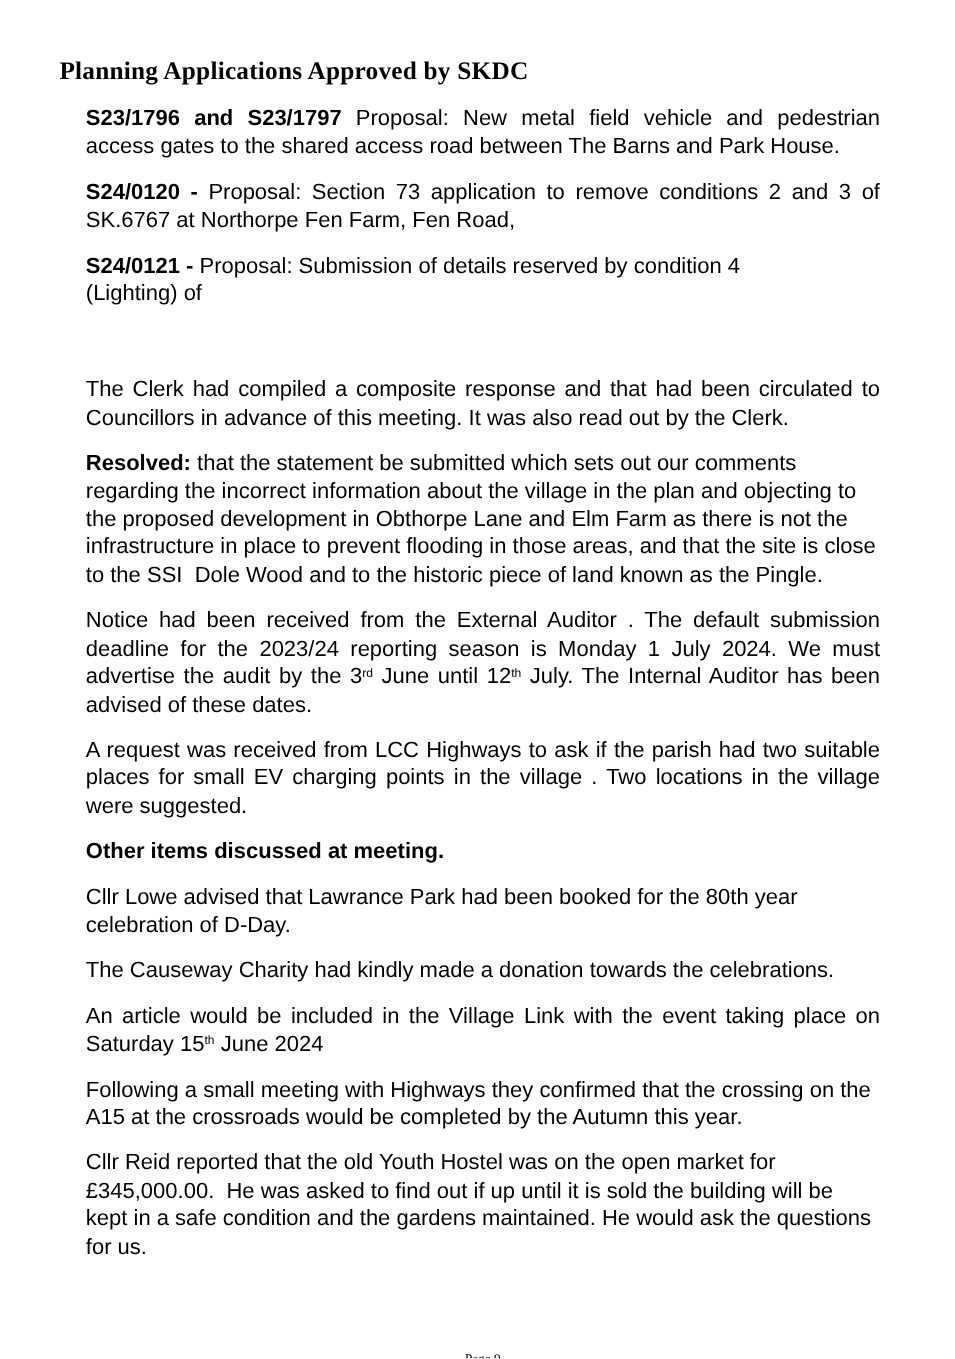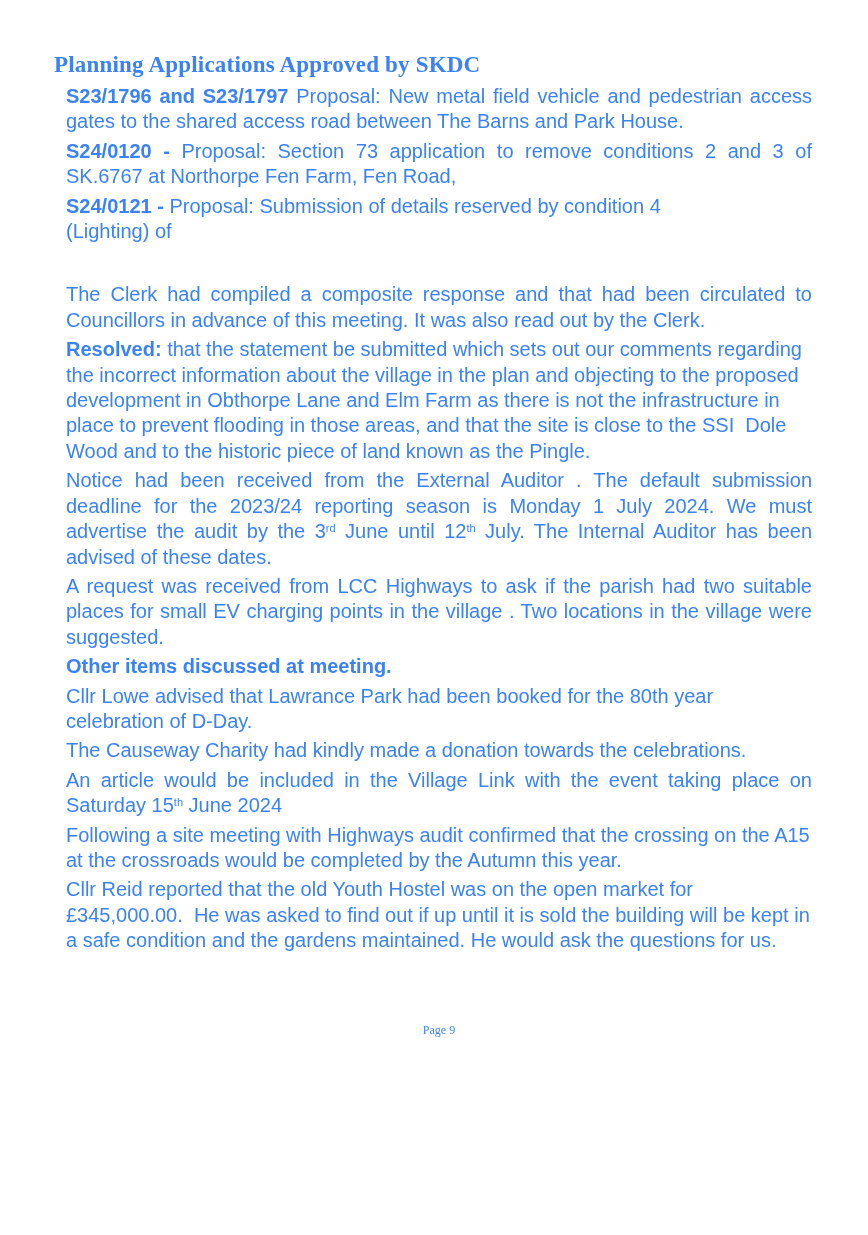--- a/index.html
+++ b/index.html
@@ -6,37 +6,37 @@
     margin: 0;
     padding: 0;
     background: #ffffff;
   }
   .page {
     position: relative;
     box-sizing: border-box;
     width: 868px;
     height: 1235px;
     background: #ffffff;
-    color: #3b82f6;
+    color: #000000;
     font-family: "Liberation Sans", sans-serif;
     font-size: 20px;
     line-height: 25.4px;
     padding: 50px 52px 0 62px;
     overflow: hidden;
   }
   .doc-title {
     font-family: "Liberation Serif", serif;
     font-weight: bold;
     font-size: 23px;
     line-height: 30px;
     margin: 0 0 0 -8px;
     letter-spacing: 0.2px;
   }
   p.para {
-    margin: 4px;
+    margin: 16px;
   }
   p.justify {
     text-align: justify;
   }
   p.heading {
     font-weight: bold;
   }
   .spacer {
     height: 30px;
   }
@@ -65,20 +65,20 @@
       <p class="para"><b>S24/0121 - </b><span>Proposal: Submission of details reserved by condition 4</span><br><span>(Lighting) of</span></p>
       <div class="spacer"></div>
       <p class="para justify"><span>The Clerk had compiled a composite response and that had been circulated to Councillors in advance of this meeting. It was also read out by the Clerk.</span></p>
       <p class="para"><b>Resolved: </b><span>that the statement be submitted which sets out our comments regarding the incorrect information about the village in the plan and objecting to the proposed development in Obthorpe Lane and Elm Farm as there is not the infrastructure in place to prevent flooding in those areas, and that the site is close to the SSI&nbsp; Dole Wood and to the historic piece of land known as the Pingle.</span></p>
       <p class="para justify"><span>Notice had been received from the External Auditor . The default submission deadline for the 2023/24 reporting season is Monday 1 July 2024. We must advertise the audit by the 3</span><sup>rd</sup><span> June until 12</span><sup>th</sup><span> July. The Internal Auditor has been advised of these dates.</span></p>
       <p class="para justify"><span>A request was received from LCC Highways to ask if the parish had two suitable places for small EV charging points in the village . Two locations in the village were suggested.</span></p>
       <p class="para heading"><b>Other items discussed at meeting.</b></p>
       <p class="para"><span>Cllr Lowe advised that Lawrance Park had been booked for the 80th year celebration of D-Day.</span></p>
       <p class="para"><span>The Causeway Charity had kindly made a donation towards the celebrations.</span></p>
       <p class="para justify"><span>An article would be included in the Village Link with the event taking place on Saturday 15</span><sup>th</sup><span> June 2024</span></p>
-      <p class="para"><span>Following a site meeting with Highways audit confirmed that the crossing on the A15 at the crossroads would be completed by the Autumn this year.</span></p>
+      <p class="para"><span>Following a small meeting with Highways they confirmed that the crossing on the A15 at the crossroads would be completed by the Autumn this year.</span></p>
       <p class="para"><span>Cllr Reid reported that the old Youth Hostel was on the open market for £345,000.00.&nbsp; He was asked to find out if up until it is sold the building will be kept in a safe condition and the gardens maintained. He would ask the questions for us.</span></p>
       <div class="spacer"></div>
       <div class="spacer"></div>
     </div>
 
   <div class="page-footer">Page 9</div>
 </div>
 
 </body></html>

